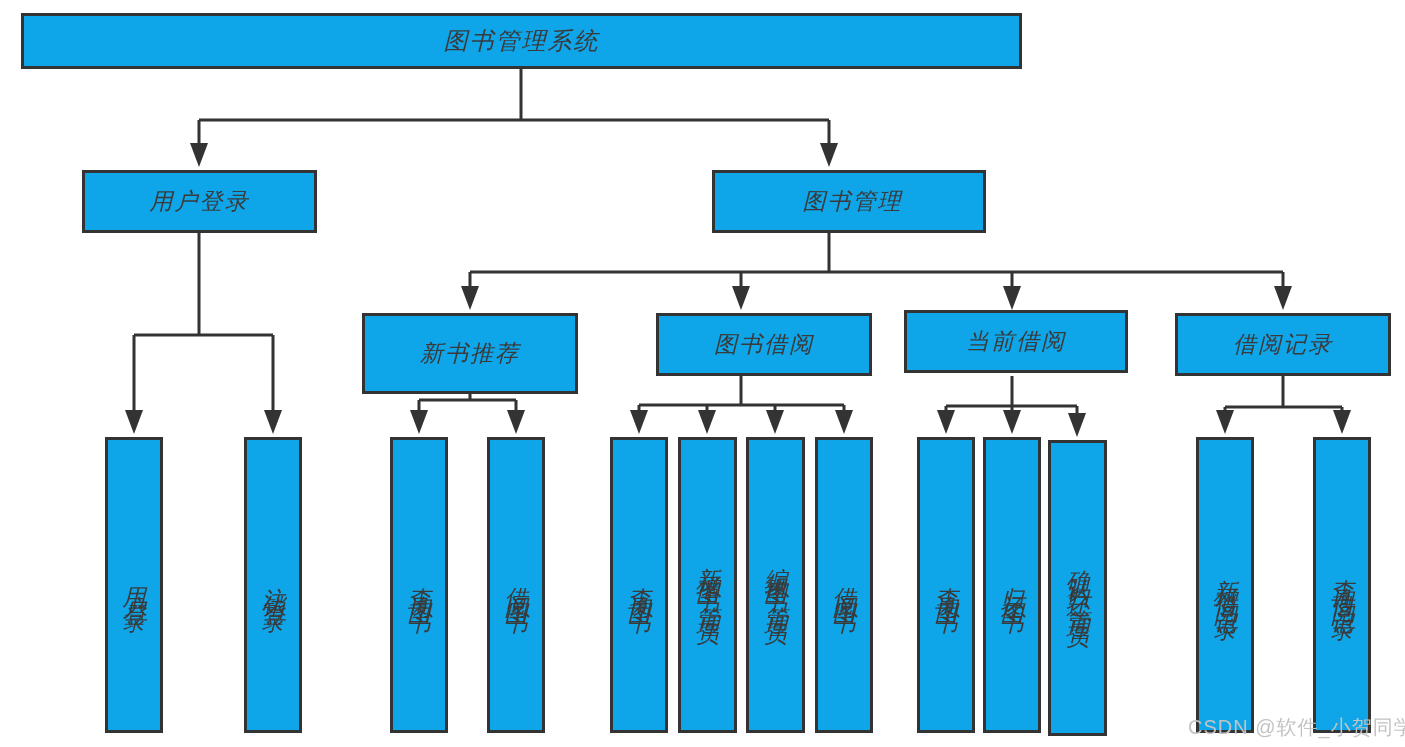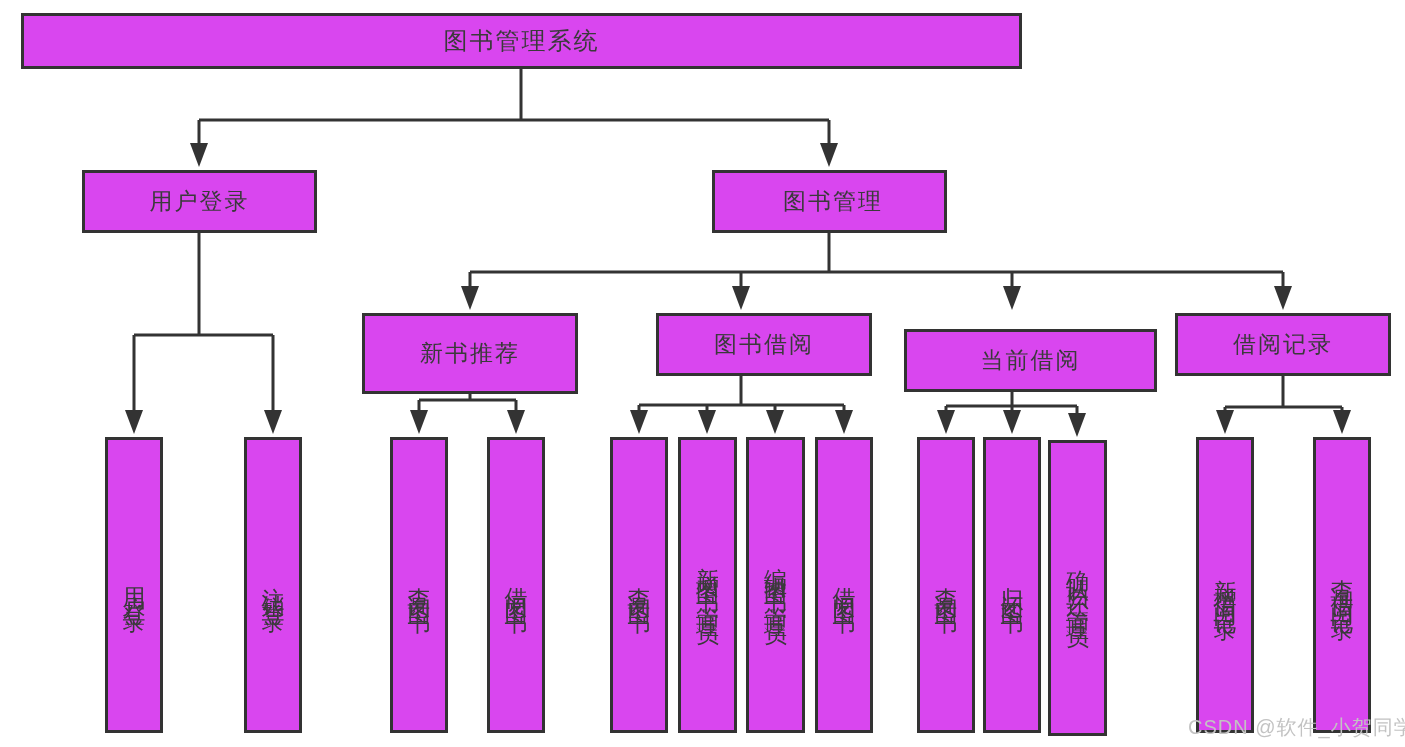--- a/index.html
+++ b/index.html
@@ -22,25 +22,26 @@
     fill: none;
   }
   .arrows polygon {
     fill: var(--line, #333333);
     stroke: none;
   }
   .node {
     position: absolute;
     box-sizing: border-box;
     border: 3px solid var(--line, #333333);
-    background: #d946ef;
+    background: #0ea5e9;
     display: flex;
     align-items: center;
     justify-content: center;
     color: var(--text, #3a3a3a);
+    font-style: italic;
   }
   .h-node {
     font-size: 23px;
     letter-spacing: 2px;
   }
   .root-node {
     font-size: 24px;
   }
   .v-node {
     writing-mode: vertical-rl;
@@ -93,25 +94,25 @@
       <polygon points="1003,410 1021,410 1012,434"></polygon>
       <polygon points="1068,413 1086,413 1077,437"></polygon>
       <polygon points="1216,410 1234,410 1225,434"></polygon>
       <polygon points="1333,410 1351,410 1342,434"></polygon>
     </g>
   </svg>
 
   <div class="node h-node root-node" style="left:21px; top:13px; width:1001px; height:56px;">图书管理系统</div>
 
   <div class="node h-node" style="left:82px; top:170px; width:235px; height:63px;">用户登录</div>
-  <div class="node h-node" style="left:712px; top:170px; width:235px; height:63px;padding-left:7px;">图书管理</div>
+  <div class="node h-node" style="left:712px; top:170px; width:274px; height:63px;padding-left:7px;">图书管理</div>
 
   <div class="node h-node" style="left:362px; top:313px; width:216px; height:81px;">新书推荐</div>
   <div class="node h-node" style="left:656px; top:313px; width:216px; height:63px;">图书借阅</div>
-  <div class="node h-node" style="left:904px; top:329px; width:253px; height:63px;">当前借阅</div>
+  <div class="node h-node" style="left:904px; top:310px; width:224px; height:63px;">当前借阅</div>
   <div class="node h-node" style="left:1175px; top:313px; width:216px; height:63px;">借阅记录</div>
 
   <div class="node v-node" style="left:105px; top:437px; width:58px; height:296px;">用户登录</div>
   <div class="node v-node" style="left:244px; top:437px; width:58px; height:296px;">注销登录</div>
 
   <div class="node v-node" style="left:390px; top:437px; width:58px; height:296px;">查询图书</div>
   <div class="node v-node" style="left:487px; top:437px; width:58px; height:296px;">借阅图书</div>
 
   <div class="node v-node" style="left:610px; top:437px; width:58px; height:296px;">查询图书</div>
   <div class="node v-node" style="left:678px; top:437px; width:59px; height:296px;">新增图书（管理员）</div>

